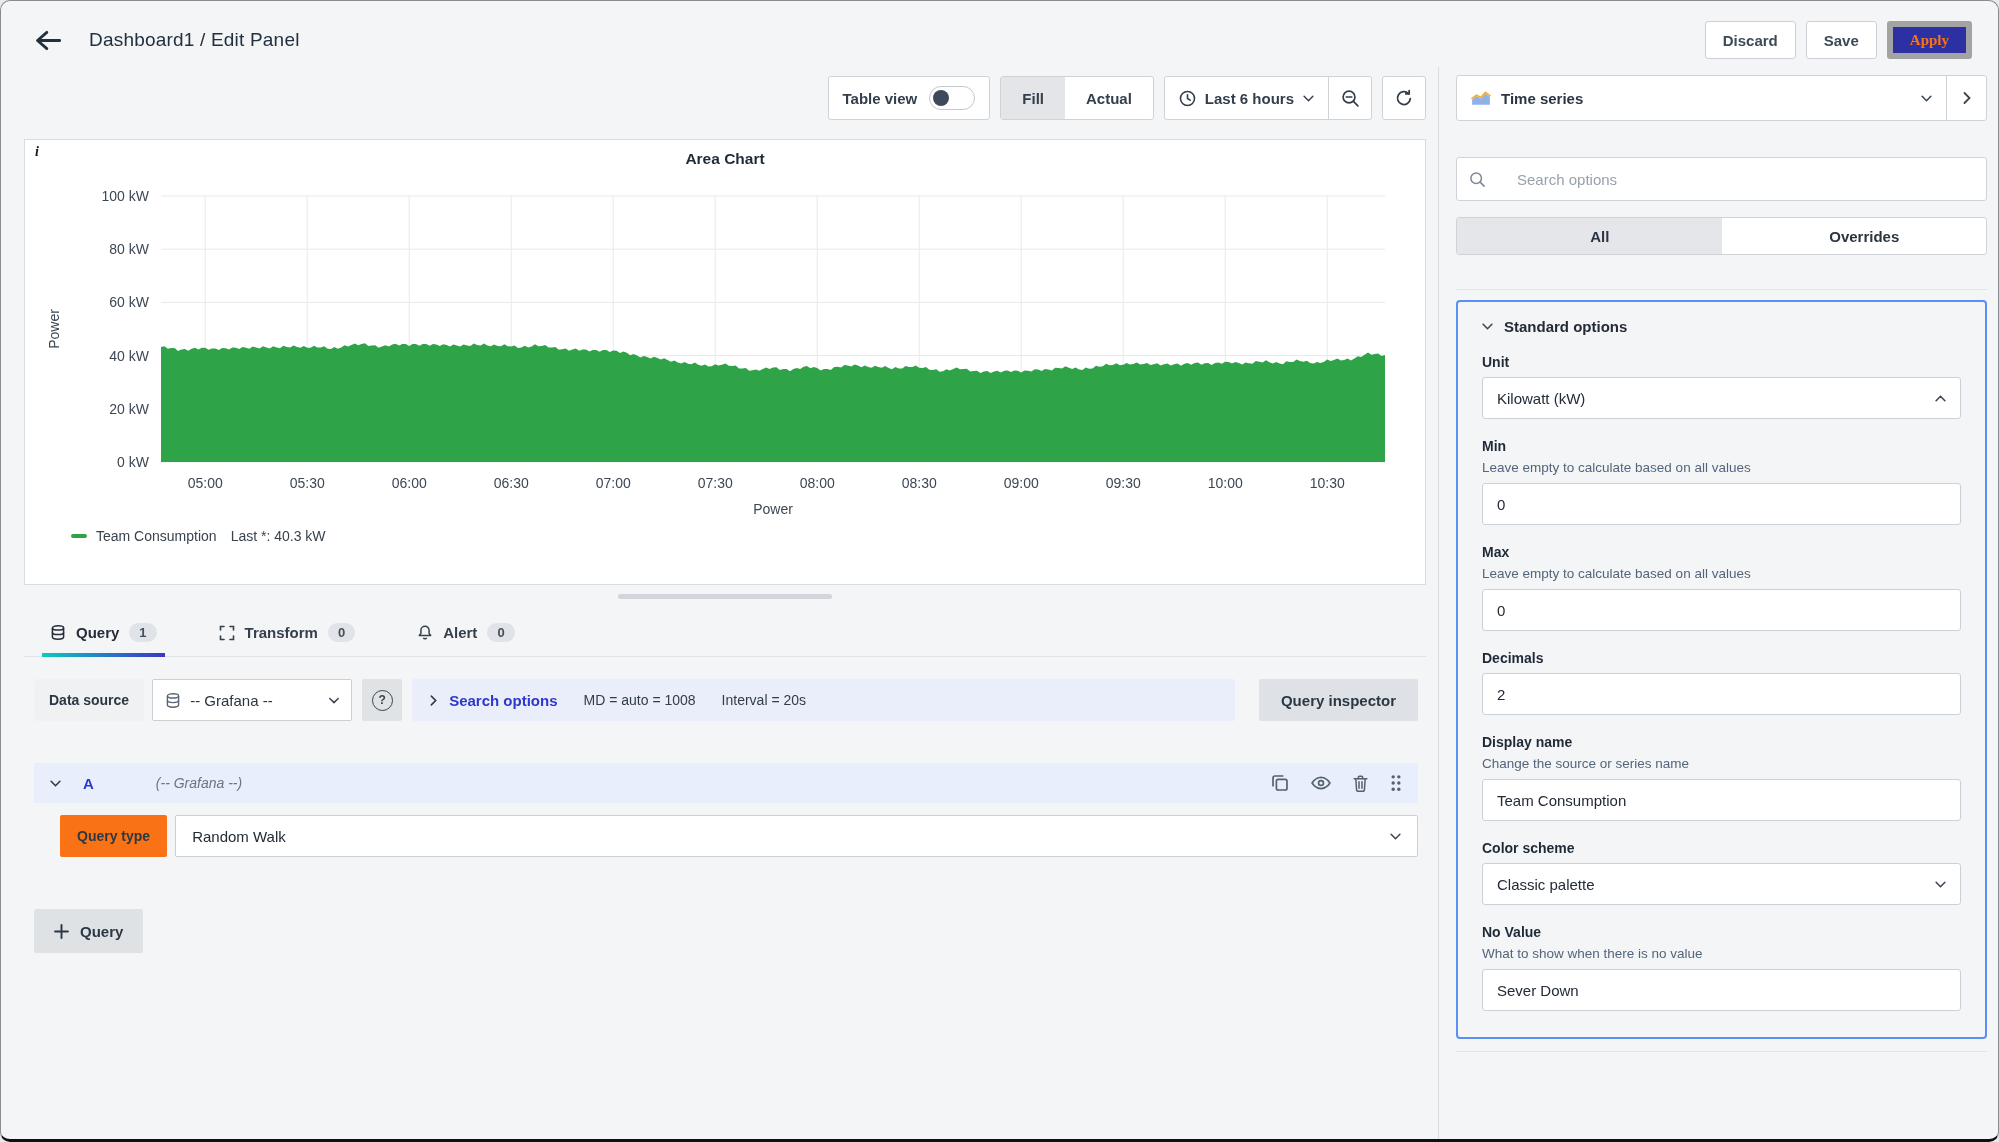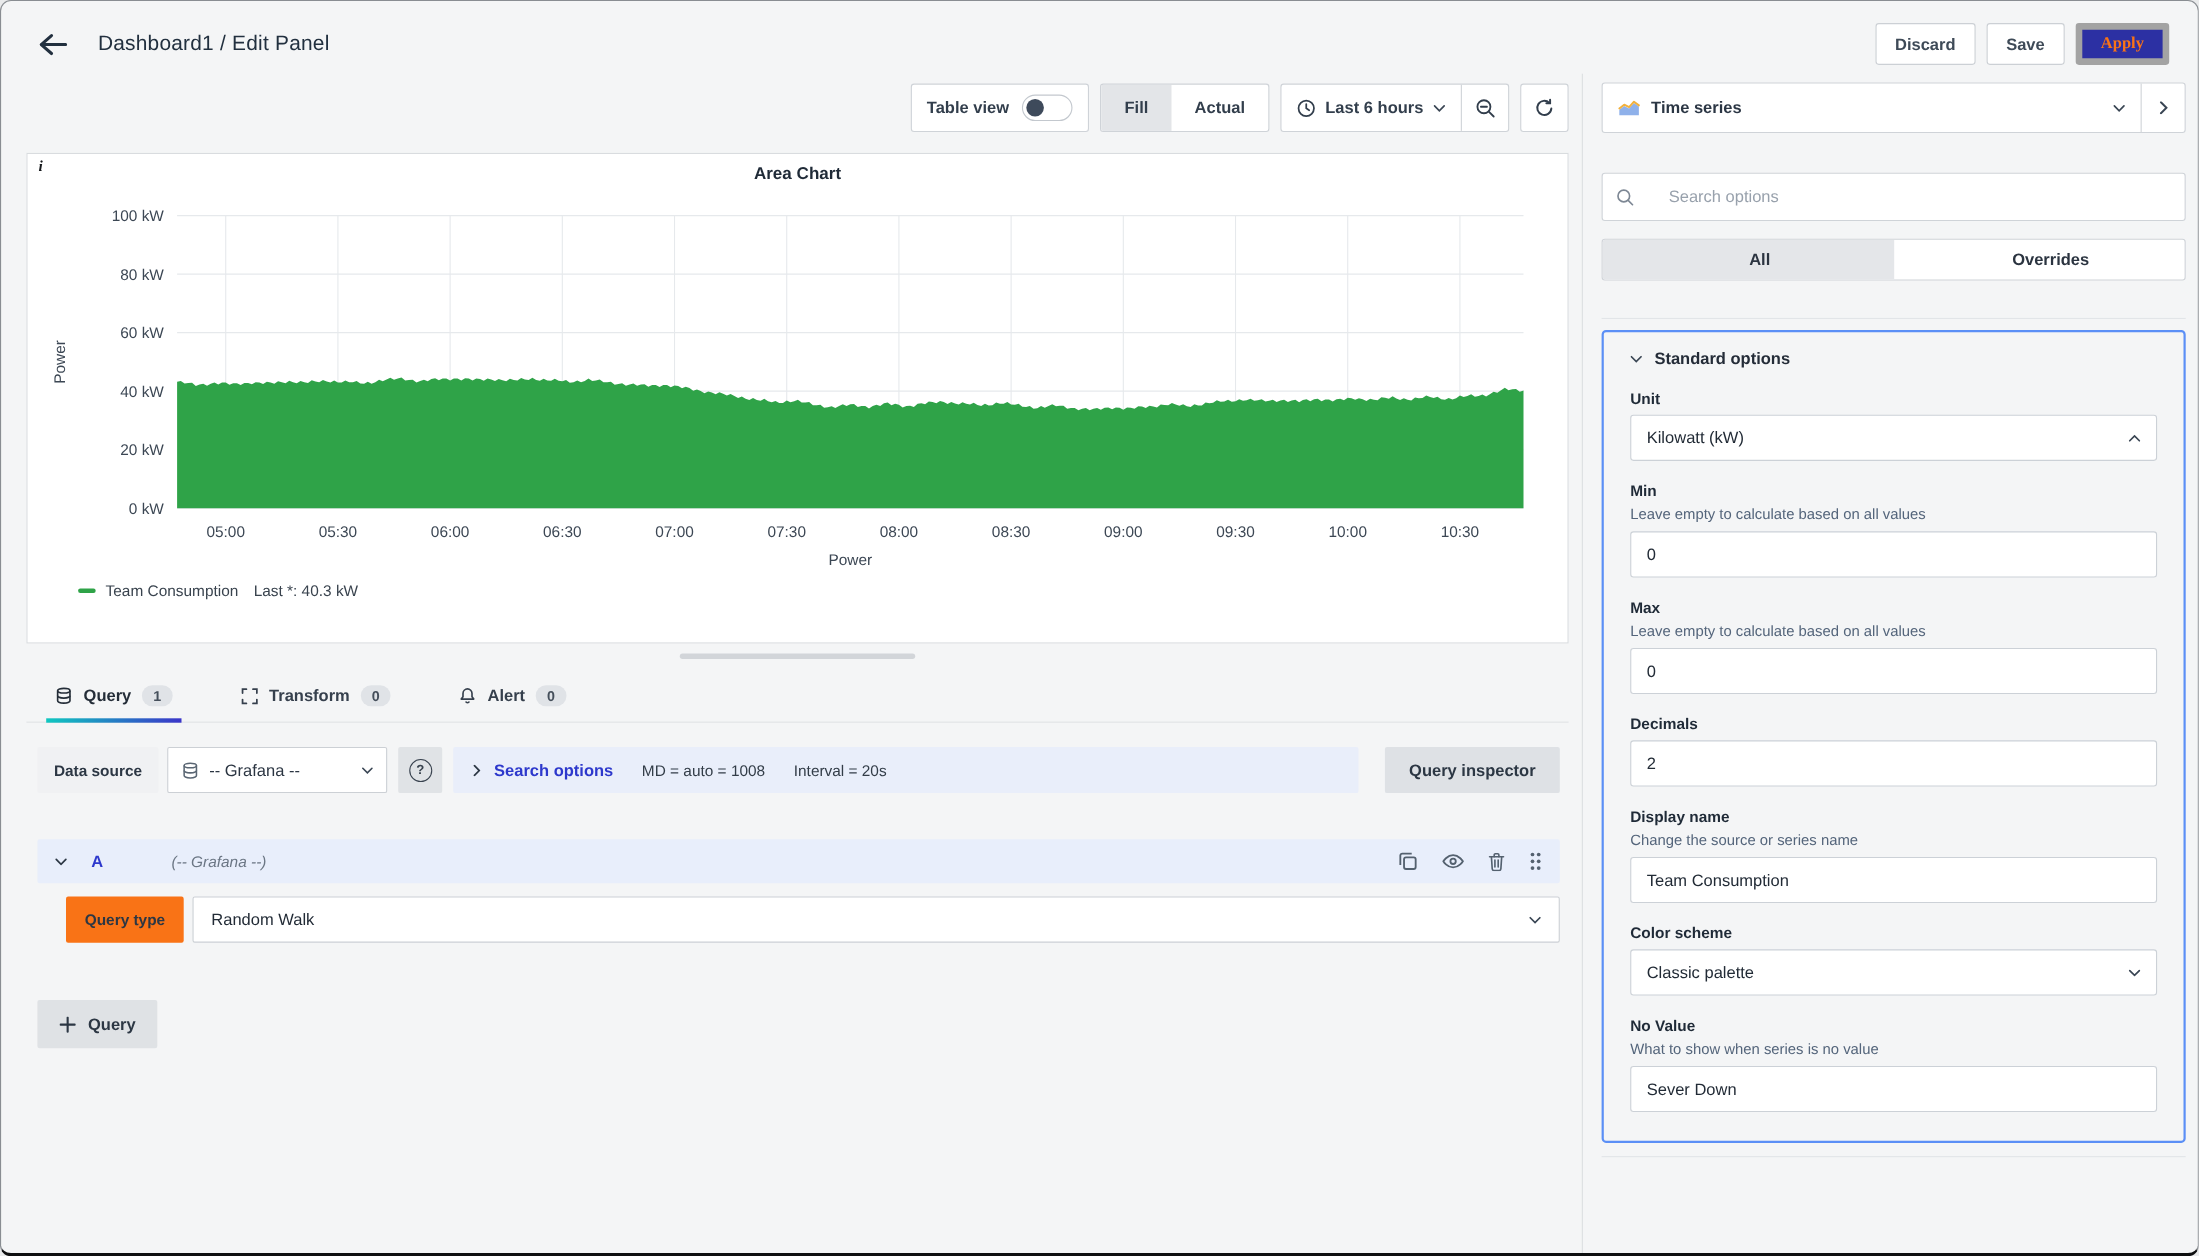--- a/index.html
+++ b/index.html
@@ -451,21 +451,21 @@
             <span class="chev">
               <svg width="11" height="7" viewBox="0 0 12 8" fill="none" stroke="currentColor" stroke-width="1.8" stroke-linecap="round">
                   <path d="M1 1.5l5 5 5-5"></path>
                 </svg>
             </span>
           </div>
         </div>
 
         <div class="opt-field" style="margin-bottom:2px;">
           <div class="opt-label">No Value</div>
-          <div class="opt-desc">What to show when series is no value</div>
+          <div class="opt-desc">What to show when there is no value</div>
           <input class="control" value="Sever Down" style="">
         </div>
       </div>
 
       <div class="hr" style="margin-top:12px;"></div>
     </div>
   </div>
 </div>
 
 </body></html>

